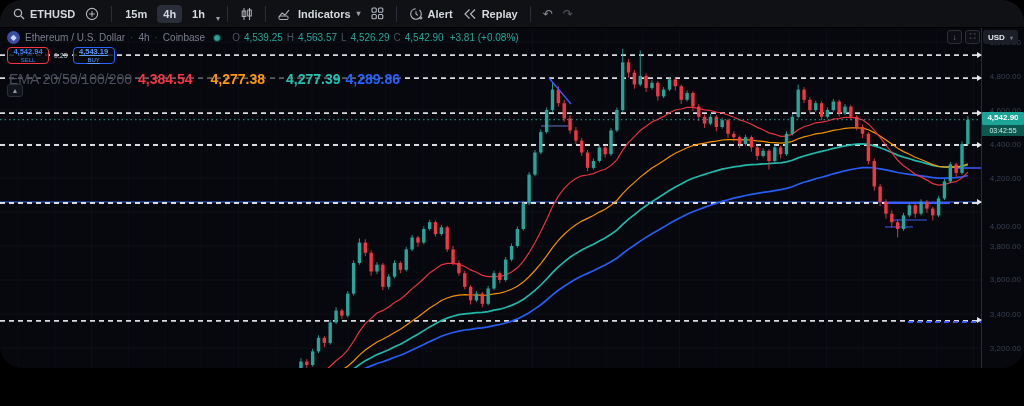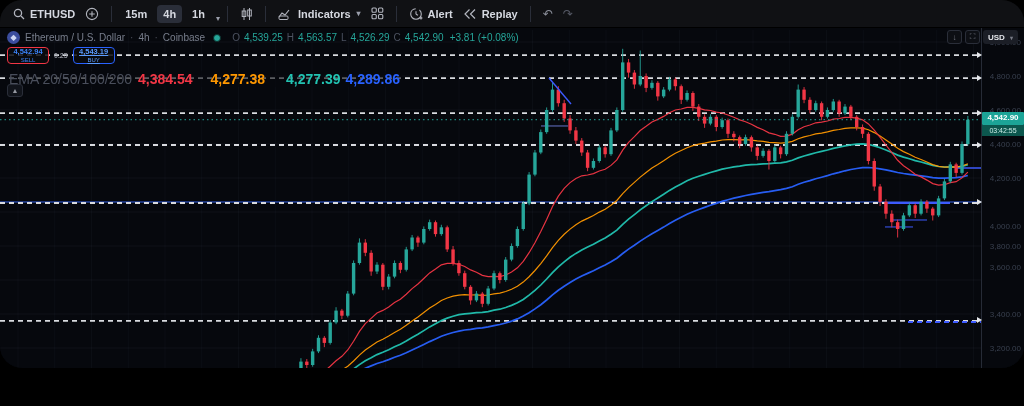--- a/index.html
+++ b/index.html
@@ -507,21 +507,21 @@
 
     <div class="axis-col">
         <div id="axis-labels">
           <span class="axis-label" style="top: 9.5px;">5,000.00</span>
           <span class="axis-label" style="top: 43.5px;">4,800.00</span>
           <span class="axis-label" style="top: 77.5px;">4,600.00</span>
           <span class="axis-label" style="top: 111.5px;">4,400.00</span>
           <span class="axis-label" style="top: 145.5px;">4,200.00</span>
           <span class="axis-label" style="top: 194px;">4,000.00</span>
           <span class="axis-label" style="top: 213.5px;">3,800.00</span>
-          <span class="axis-label" style="top: 235px;">3,600.00</span>
+          <span class="axis-label" style="top: 247px;">3,600.00</span>
           <span class="axis-label" style="top: 281.5px; margin-left: 32px;">3,400.00</span>
           <span class="axis-label" style="top: 315.5px;">3,200.00</span>
           <span class="axis-label" style="top: 349.5px;">4,000.00</span>
         </div>
       </div>
     <div class="axis-toolbar">
       <div class="mini-btn">↓</div>
       <div class="mini-btn">⛶</div>
       <div class="usd-btn">
         <span>USD</span>

